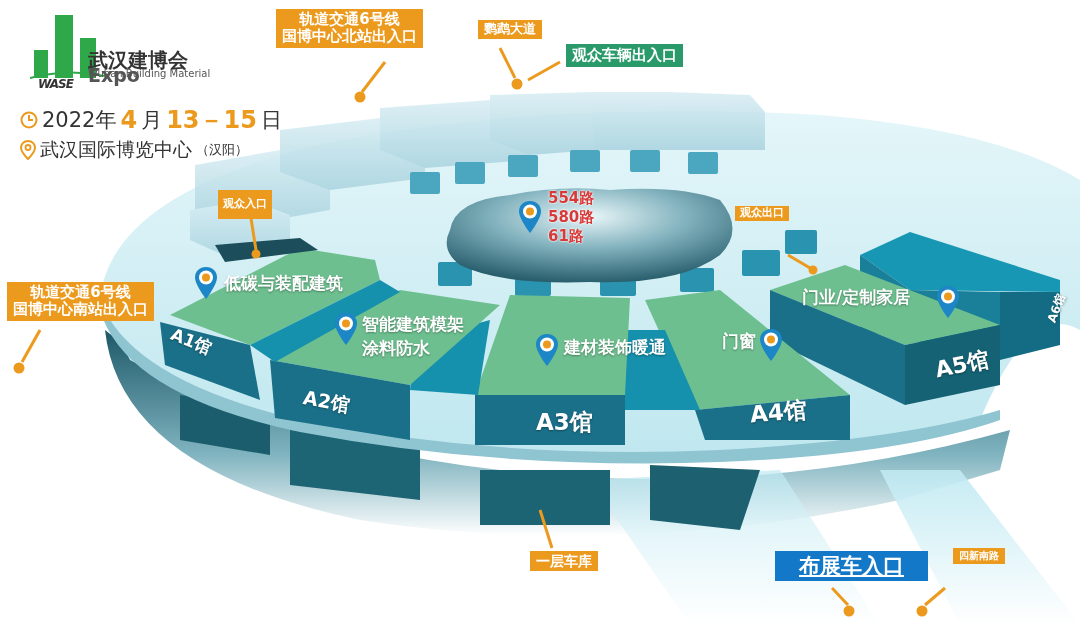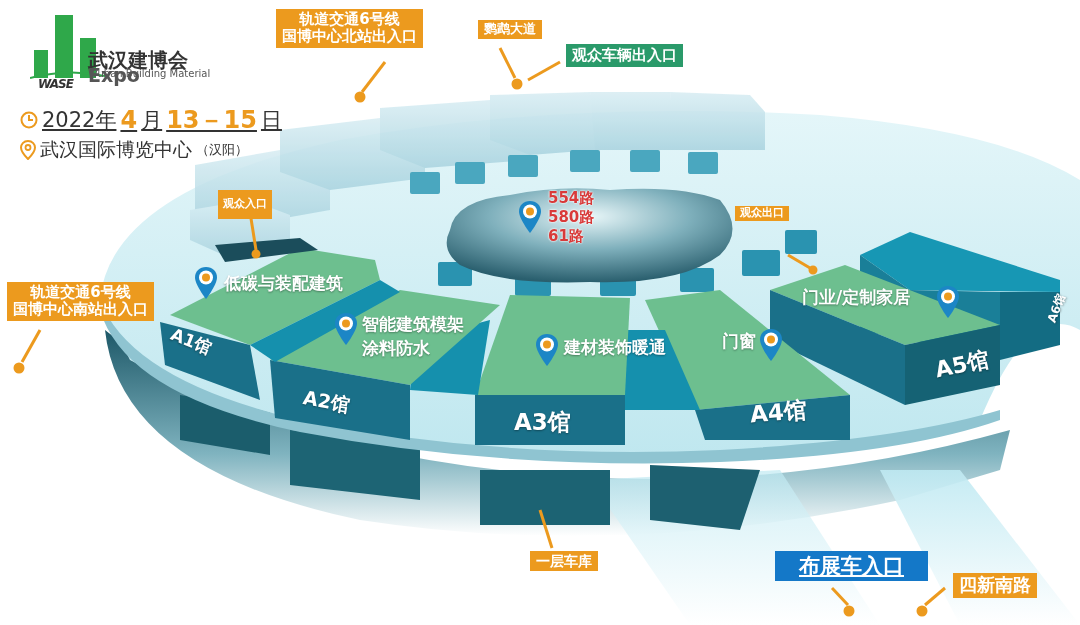--- a/index.html
+++ b/index.html
@@ -11,21 +11,21 @@
   .tag.green{background:#2a9a6a;}
   .tag.blue{background:#1478c8;}
   .hall-label{position:absolute;color:#fff;font-weight:bold;white-space:nowrap;text-shadow:0 1px 2px rgba(0,0,0,.35);}
   .cat-label{position:absolute;color:#fff;font-weight:bold;white-space:nowrap;font-size:17px;text-shadow:0 1px 2px rgba(0,0,0,.35);}
   .pin{position:absolute;width:24px;height:34px;}
   .bus{position:absolute;color:#d83a3a;font-weight:bold;font-size:15px;line-height:19px;text-shadow:0 0 2px #fff,0 0 2px #fff;}
   #logo-title{position:absolute;left:88px;top:47px;font-size:20px;font-weight:bold;color:#333;}
   #logo-en1{position:absolute;left:88px;top:68px;font-size:10px;color:#555;}
   #logo-en2{position:absolute;left:88px;top:64px;font-size:19px;font-weight:bold;color:#555;}
   #logo-wase{position:absolute;left:38px;top:77px;font-size:12px;font-weight:900;color:#333;font-style:italic;letter-spacing:-1px;}
-  #date-line{position:absolute;left:20px;top:104px;font-size:21px;color:#333;display:flex;align-items:center;gap:4px;text-decoration:underline;}
+  #date-line{position:absolute;left:20px;top:104px;font-size:21px;color:#333;display:flex;align-items:center;gap:4px;}
   #date-line .hl{color:#ec9a1e;font-weight:bold;font-size:24px;}
   #venue-line{position:absolute;left:20px;top:137px;font-size:19px;color:#333;display:flex;align-items:center;gap:4px;}
   #venue-line .small{font-size:13px;}
 </style>
 </head>
 <body>
 
 <svg id="scene" viewBox="0 0 1080 625">
   <defs>
     <linearGradient id="platGrad" x1="0" y1="0" x2="0" y2="1">
@@ -177,21 +177,21 @@
 <div class="tag orange" style="left:478px;top:20px;font-size:13px;">鹦鹉大道</div>
 <div class="tag green" style="left:566px;top:44px;font-size:15px;padding:3px 6px;">观众车辆出入口</div>
 <div class="tag orange" style="left:218px;top:190px;font-size:11px;padding:8px 5px;">观众入口</div>
 <div class="tag orange" style="left:735px;top:206px;font-size:11px;padding:1px 5px;">观众出口</div>
 <div class="tag orange" style="left:7px;top:282px;font-size:15px;">
   <div>轨道交通6号线</div>
   <div>国博中心南站出入口</div>
 </div>
 <div class="tag orange" style="left:530px;top:551px;font-size:14px;">一层车库</div>
 <div class="tag blue" style="left:775px;top:551px;font-size:21px;padding:3px 24px;text-decoration:underline;">布展车入口</div>
-<div class="tag orange" style="left:953px;top:573px;font-size:18px;">四新南路</div>
+<div class="tag orange" style="left:953px;top:548px;font-size:10px;">四新南路</div>
 
 <svg class="pin" style="left:518px;top:200px;" viewBox="0 0 24 34">
     <path d="M12 1 C5.5 1 1 5.5 1 11.5 C1 19 12 33 12 33 C12 33 23 19 23 11.5 C23 5.5 18.5 1 12 1 Z" fill="#1c86c6"></path>
     <circle cx="12" cy="11.5" r="7" fill="#fff"></circle>
     <circle cx="12" cy="11.5" r="4" fill="#ec9a1e"></circle>
   </svg>
 <div class="bus" style="left:548px;top:189px;">
   <div>554路</div>
   <div>580路</div>
   <div>61路</div>
@@ -230,16 +230,16 @@
 
 <svg class="pin" style="left:936px;top:285px;" viewBox="0 0 24 34">
     <path d="M12 1 C5.5 1 1 5.5 1 11.5 C1 19 12 33 12 33 C12 33 23 19 23 11.5 C23 5.5 18.5 1 12 1 Z" fill="#1c86c6"></path>
     <circle cx="12" cy="11.5" r="7" fill="#fff"></circle>
     <circle cx="12" cy="11.5" r="4" fill="#ec9a1e"></circle>
   </svg>
 <div class="cat-label" style="left:802px;top:286px;">门业/定制家居</div>
 
 <div class="hall-label" style="left:170px;top:330px;font-size:17px;transform:rotate(22deg);">A1馆</div>
 <div class="hall-label" style="left:303px;top:389px;font-size:19px;transform:rotate(10deg);">A2馆</div>
-<div class="hall-label" style="left:514px;top:407px;font-size:23px;">A3馆</div>
+<div class="hall-label" style="left:536px;top:407px;font-size:23px;">A3馆</div>
 <div class="hall-label" style="left:750px;top:397px;font-size:23px;transform:rotate(-5deg);">A4馆</div>
 <div class="hall-label" style="left:935px;top:350px;font-size:22px;transform:rotate(-12deg);">A5馆</div>
 <div class="hall-label" style="left:1042px;top:300px;font-size:12px;transform:rotate(-70deg);">A6馆</div>
 
 </body></html>

